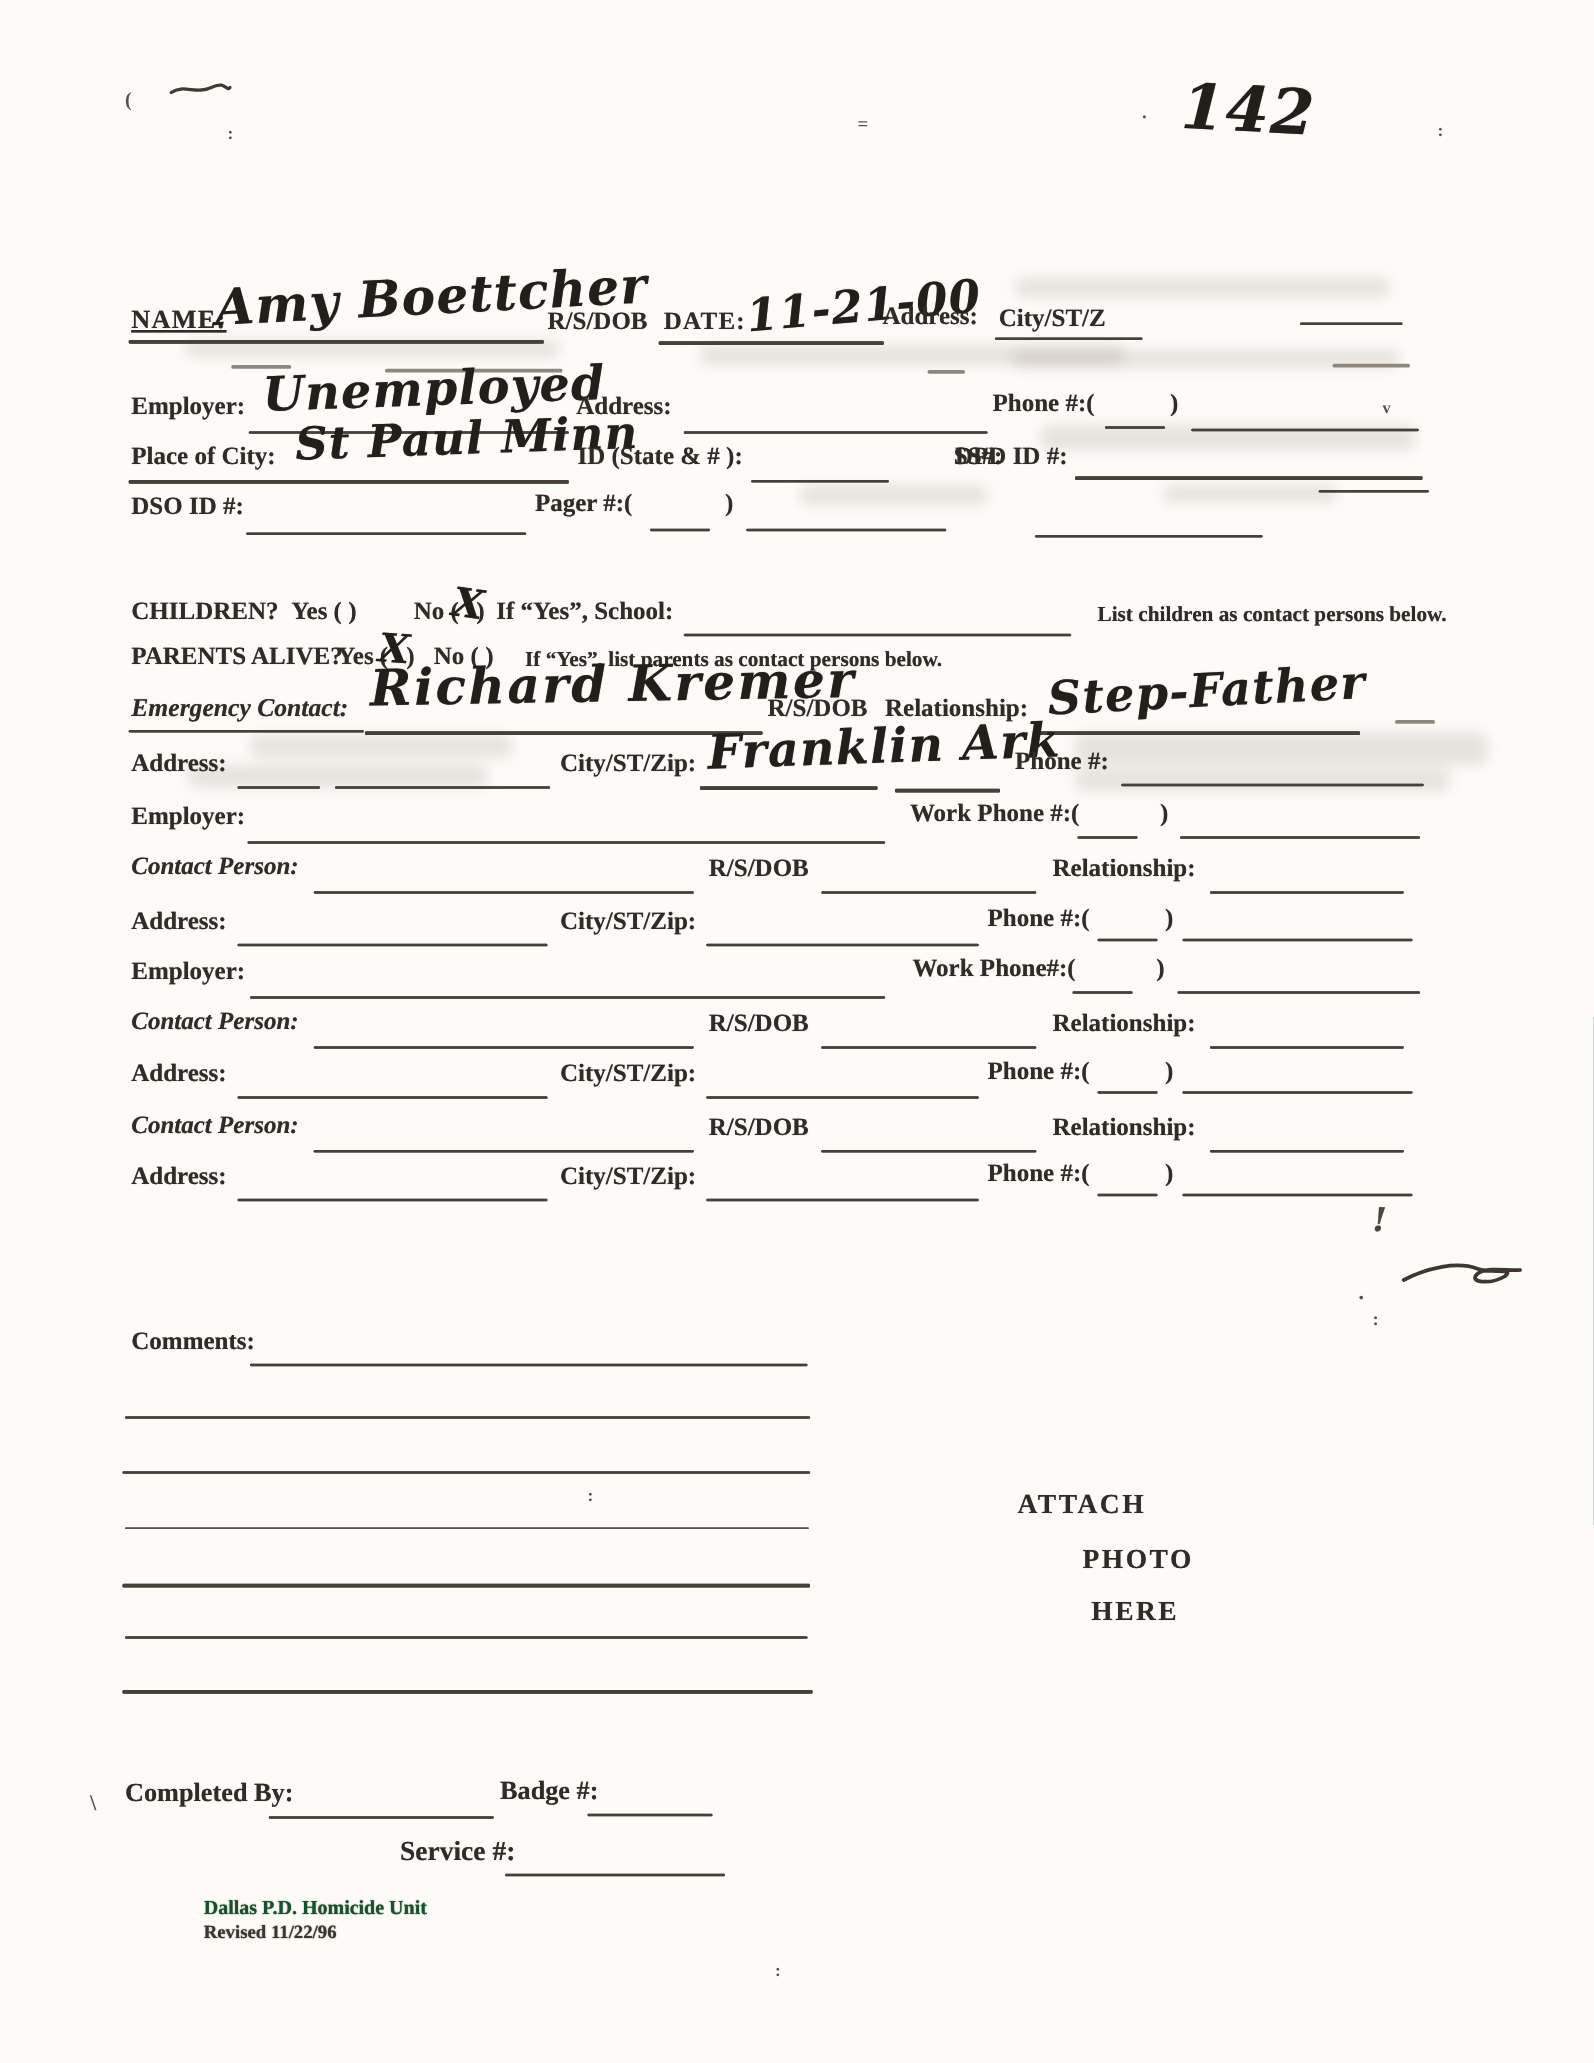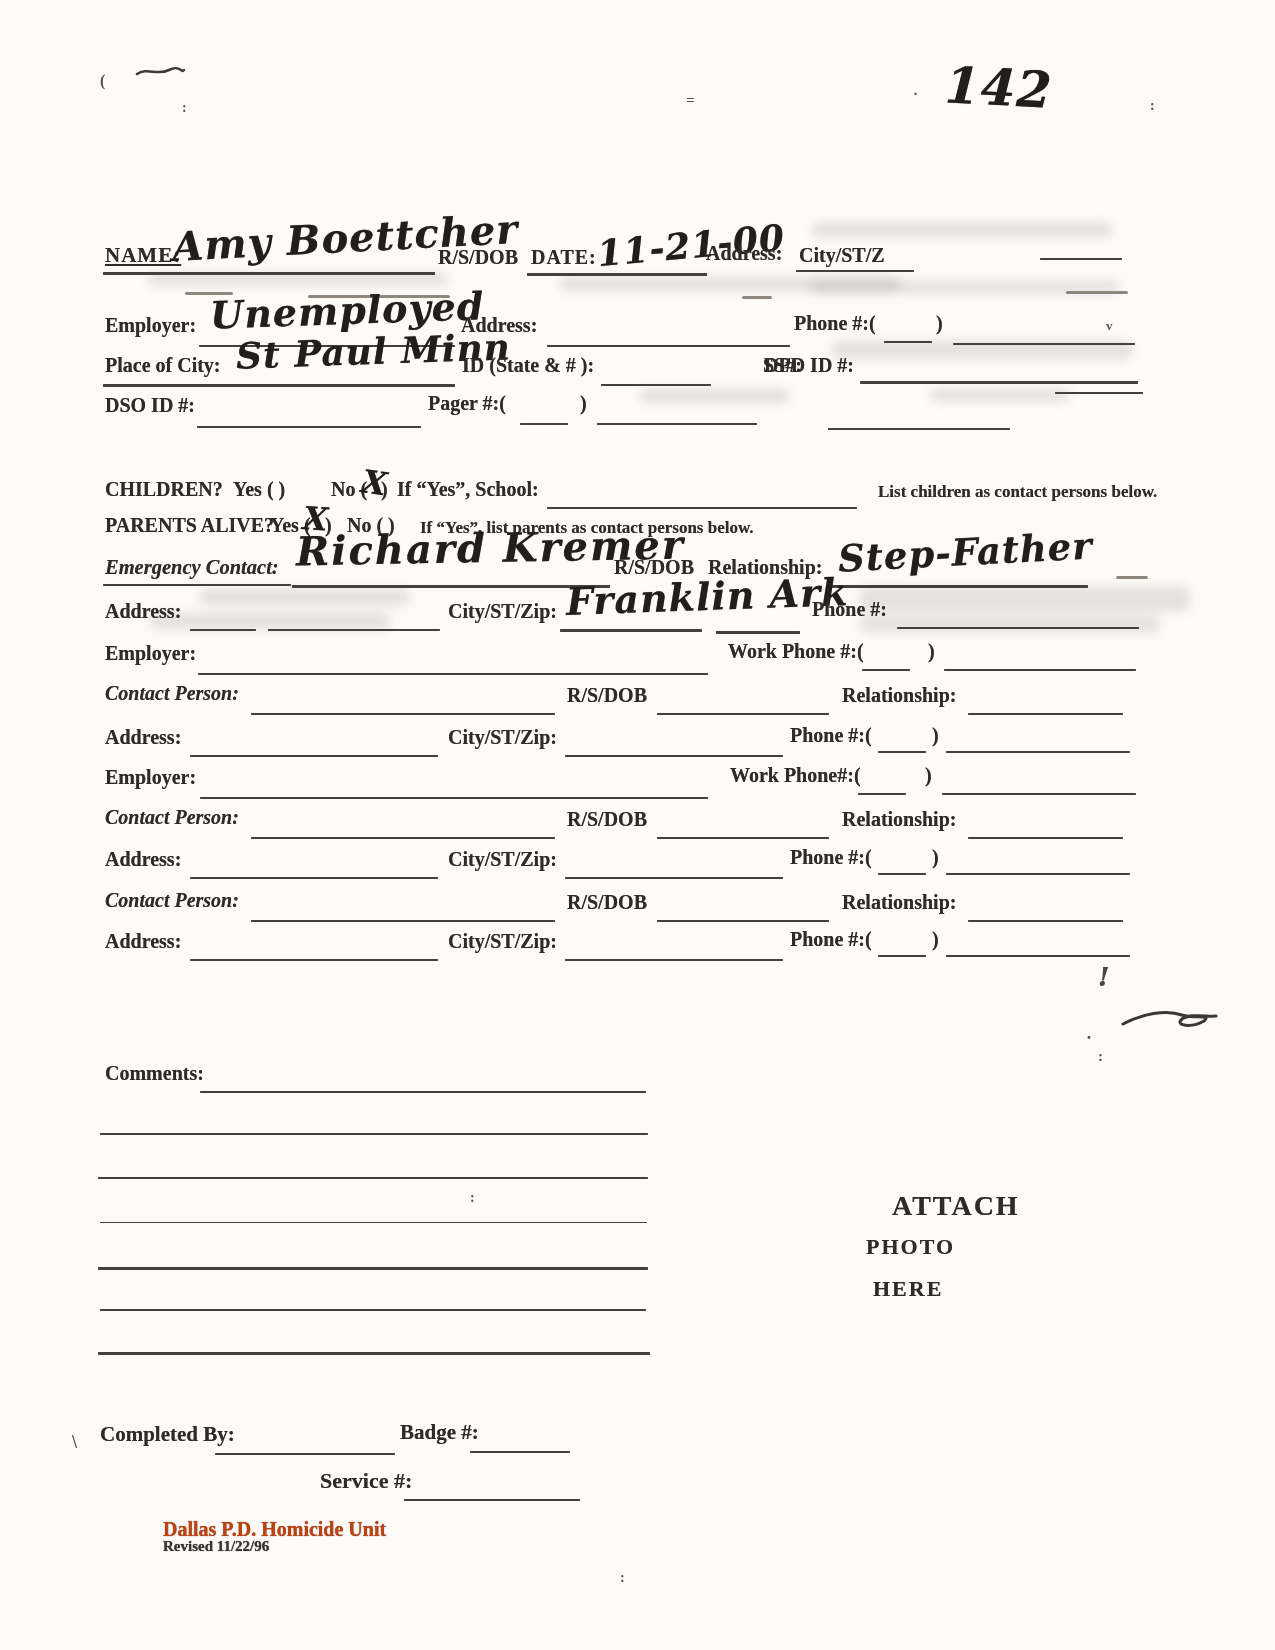--- a/index.html
+++ b/index.html
@@ -210,29 +210,29 @@
   <span class="t" style="left:105px;top:1062px;">Comments:</span>
   <div class="ln" style="left:200px;top:1091px;width:446px;"></div>
   <div class="ln" style="left:100px;top:1133px;width:548px;"></div>
   <div class="ln" style="left:98px;top:1177px;width:550px;"></div>
   <div class="ln ln1" style="left:100px;top:1222px;width:547px;"></div>
   <div class="ln ln3" style="left:98px;top:1267px;width:550px;"></div>
   <div class="ln" style="left:100px;top:1309px;width:546px;"></div>
   <div class="ln ln3" style="left:98px;top:1352px;width:552px;"></div>
   <span class="mark" style="left:470px;top:1190px;font-size:14px;">:</span>
 
-  <span class="t" style="left:892px;top:1190px;font-size:28px;letter-spacing:2px;">ATTACH</span>
+  <span class="t" style="left:814px;top:1190px;font-size:22px;letter-spacing:2px;">ATTACH</span>
   <span class="t" style="left:866px;top:1234px;font-size:22px;letter-spacing:2px;">PHOTO</span>
   <span class="t" style="left:873px;top:1276px;font-size:22px;letter-spacing:2px;">HERE</span>
 
   <span class="mark" style="left:72px;top:1432px;font-size:18px;">\</span>
   <span class="t" style="left:100px;top:1422px;font-size:21px;">Completed By:</span>
   <div class="ln" style="left:215px;top:1453px;width:180px;"></div>
   <span class="t" style="left:400px;top:1420px;font-size:21px;">Badge #:</span>
   <div class="ln" style="left:470px;top:1451px;width:100px;"></div>
   <span class="t" style="left:320px;top:1468px;font-size:22px;">Service #:</span>
   <div class="ln" style="left:404px;top:1499px;width:176px;"></div>
 
-  <span class="t" style="left:163px;top:1518px;font-size:20px;color:#c2410c;text-shadow:0 0 1px rgba(58,53,44,.9);">Dallas P.D. Homicide Unit</span>
+  <span class="t" style="left:163px;top:1518px;font-size:16px;color:#14532d;text-shadow:0 0 1px rgba(58,53,44,.9);">Dallas P.D. Homicide Unit</span>
   <span class="t" style="left:163px;top:1538px;font-size:15px;color:#3a352c;text-shadow:0 0 1px rgba(58,53,44,.9);">Revised 11/22/96</span>
   <span class="mark" style="left:620px;top:1570px;font-size:14px;">:</span>
 
 </div>
 
 </body></html>

